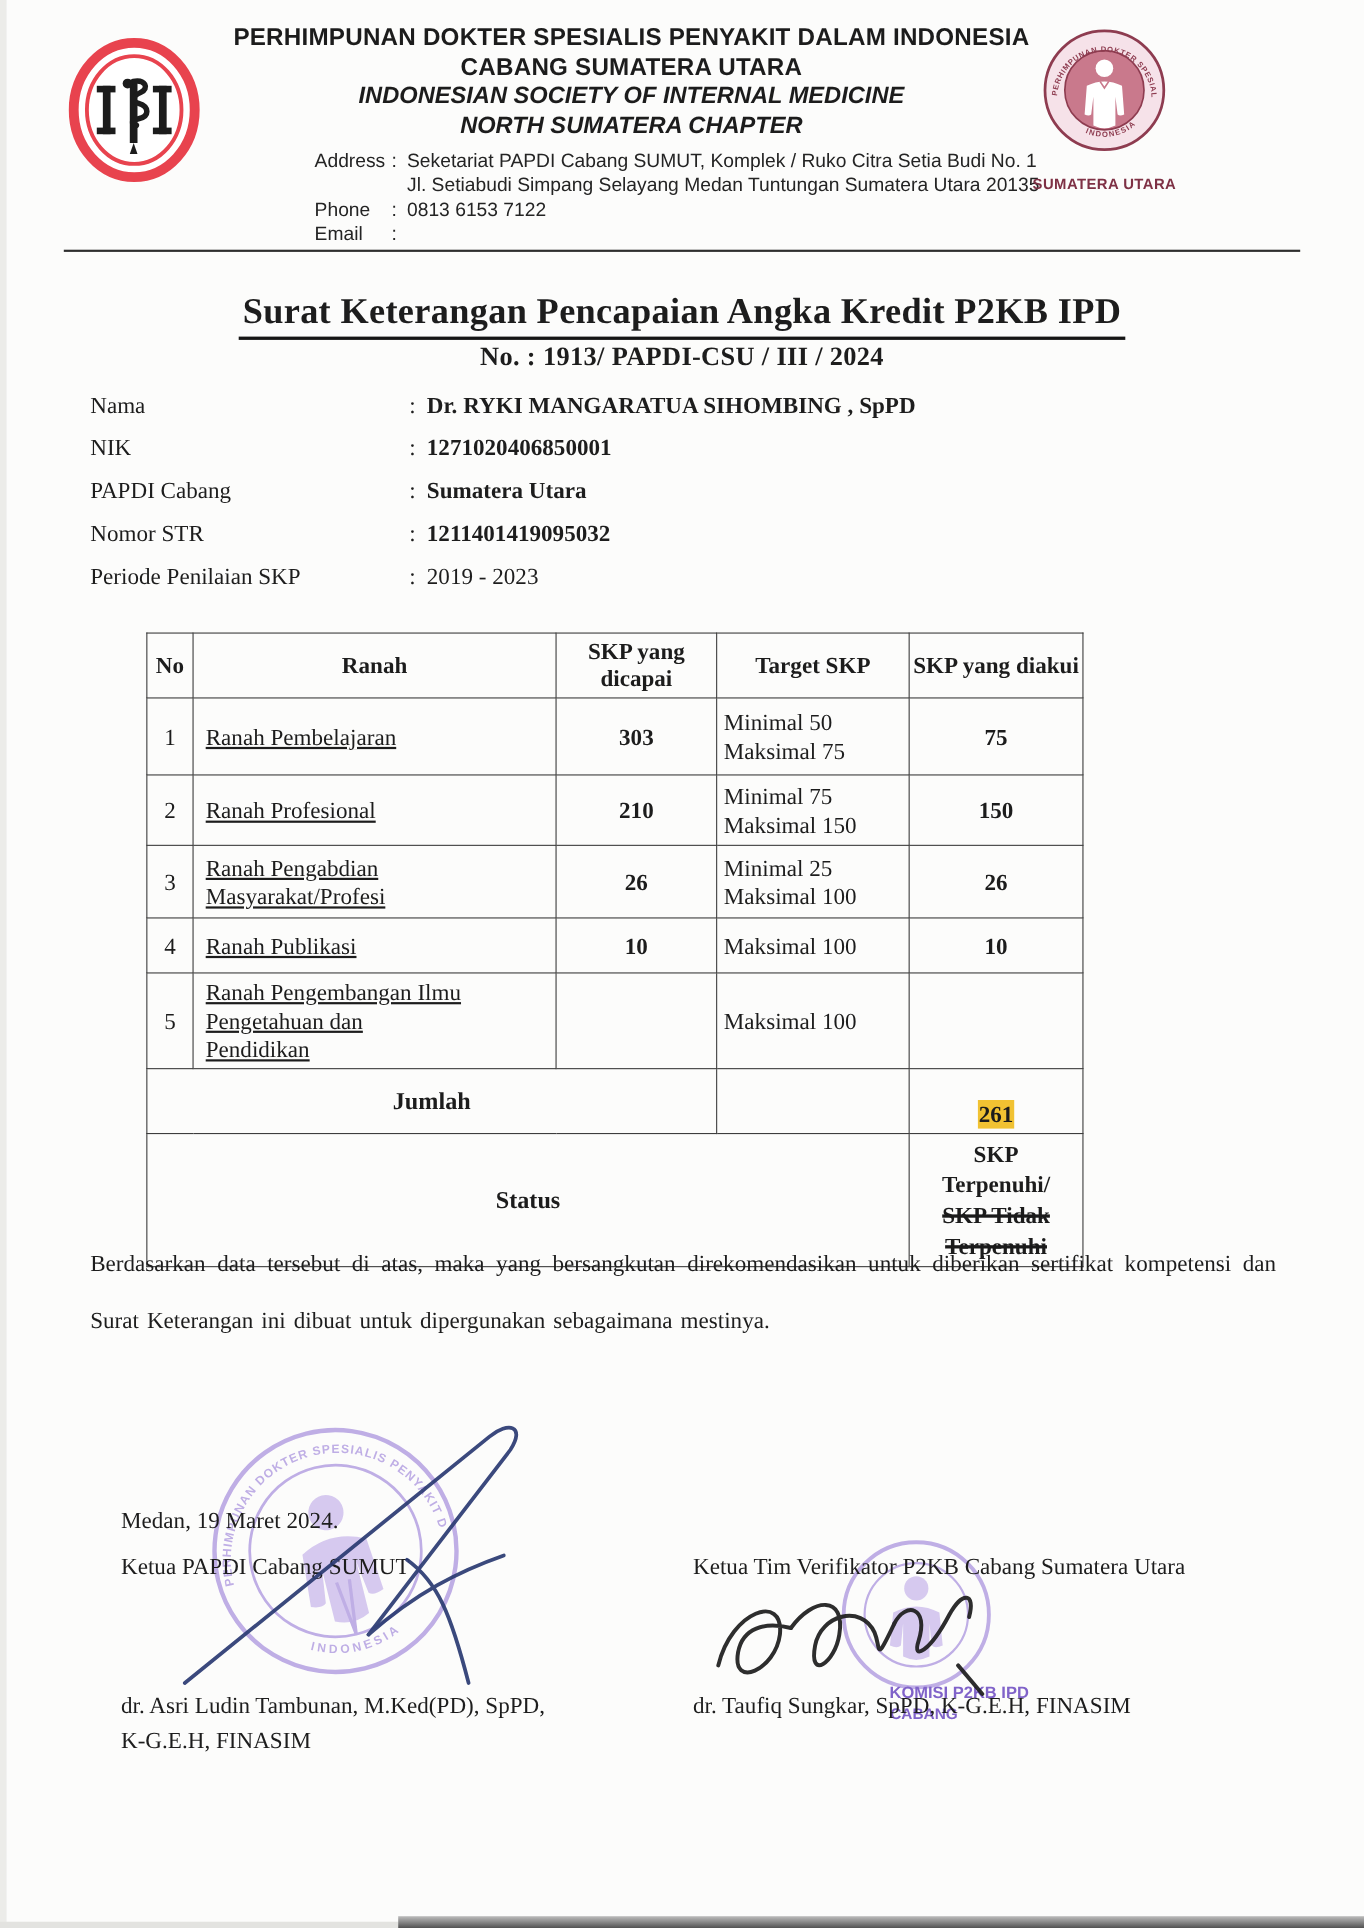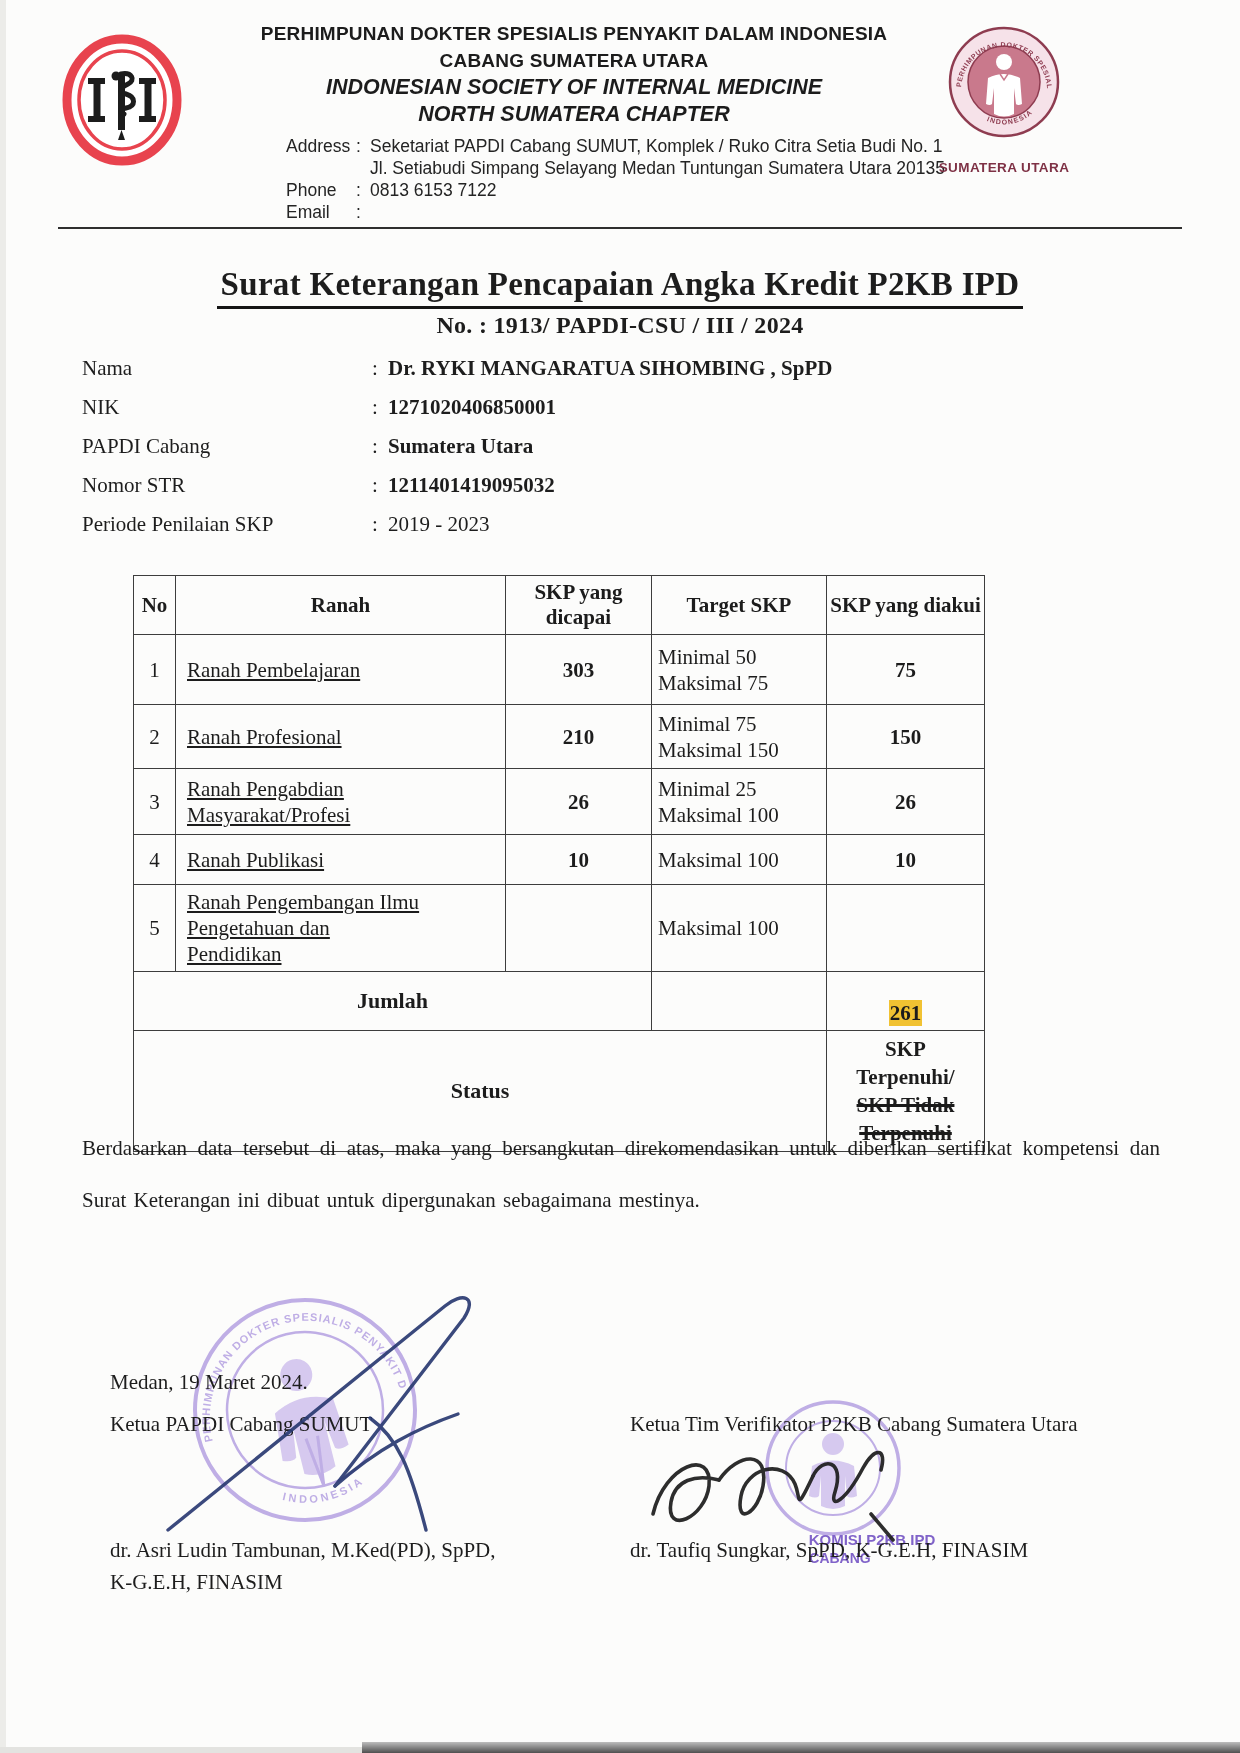--- a/index.html
+++ b/index.html
@@ -9,21 +9,21 @@
     background:#fcfcfb;
     font-family:"Liberation Serif", serif;
     color:#1d1d1d;
     overflow:hidden;
   }
   .abs { position:absolute; }
 
   
   .lh-center { left:200px; top:20px; width:748px; text-align:center;
                font-family:"Liberation Sans", sans-serif; color:#1c1c1c; }
-  .lh-line1, .lh-line2 { font-size:19px; font-weight:bold; line-height:27px; letter-spacing:.2px; }
+  .lh-line1, .lh-line2 { font-size:22px; font-weight:bold; line-height:27px; letter-spacing:.2px; }
   .lh-line3, .lh-line4 { font-size:21.5px; font-weight:bold; font-style:italic; line-height:27px; }
   .lh-contact { margin-top:7px; padding-left:86px; text-align:left;
                 font-size:17.5px; line-height:22px; color:#242424; }
   .lh-row { display:flex; }
   .lh-label { width:70px; flex:0 0 70px; }
   .lh-colon { width:14px; flex:0 0 14px; }
   .lh-val { flex:1; }
 
   .seal-caption { left:928px; top:160px; width:152px; text-align:center;
                   font-family:"Liberation Sans", sans-serif; font-weight:bold;

